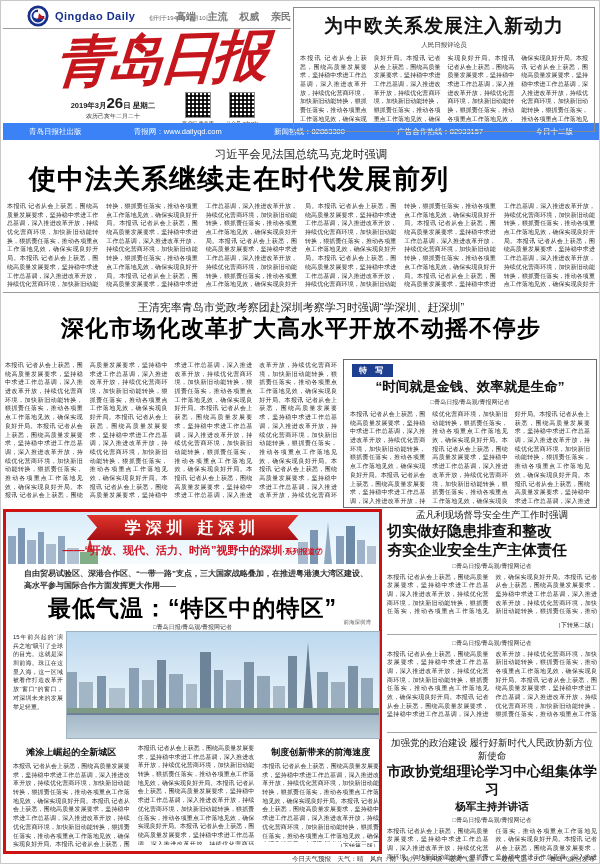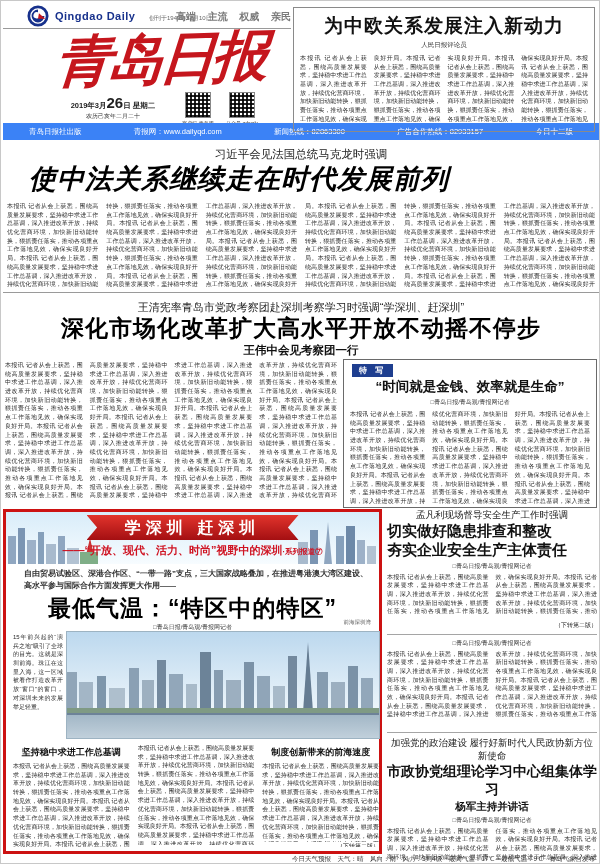--- a/index.html
+++ b/index.html
@@ -51,21 +51,21 @@
      justify-content:space-between;padding:0 26px;}
 
   
   .tr-box{position:absolute;left:292px;top:6px;width:302px;height:125px;
      border:1px solid #8a8a8a;padding:5px 6px;}
   .tr-head{font-size:19px;font-weight:900;text-align:center;letter-spacing:1px;}
   .tr-by{font-size:6.5px;text-align:center;color:#333;margin:2px 0 4px;}
 
   
   .lead-kicker{position:absolute;left:0;top:146px;width:600px;font-size:11.5px;}
-  .lead-head{position:absolute;left:0;top:160px;width:476px;font-size:27px;font-style:italic;}
+  .lead-head{position:absolute;left:0;top:160px;width:476px;font-size:27px;}
   .lead-body{position:absolute;left:6px;top:201px;width:588px;height:87px;}
 
   
   .sec-kicker{position:absolute;left:0;top:299px;width:600px;font-size:11px;}
   .sec-head{position:absolute;left:0;top:312px;width:600px;font-size:23px;}
   .sec-sub{position:absolute;left:0;top:342px;width:600px;font-size:11.5px;font-weight:bold;}
   .sec-body{position:absolute;left:4px;top:360px;width:332px;height:146px;}
 
   
   .texie{position:absolute;left:342px;top:358px;width:254px;height:149px;
@@ -160,21 +160,20 @@
     <div class="greek cols-4" style="height:74px">本报讯 记者从会上获悉，围绕高质量发展要求，坚持稳中求进工作总基调，深入推进改革开放，持续优化营商环境，加快新旧动能转换，狠抓责任落实，推动各项重点工作落地见效，确保实现良好开局。本报讯 记者从会上获悉，围绕高质量发展要求，坚持稳中求进工作总基调，深入推进改革开放，持续优化营商环境，加快新旧动能转换，狠抓责任落实，推动各项重点工作落地见效，确保实现良好开局。本报讯 记者从会上获悉，围绕高质量发展要求，坚持稳中求进工作总基调，深入推进改革开放，持续优化营商环境，加快新旧动能转换，狠抓责任落实，推动各项重点工作落地见效，确保实现良好开局。本报讯 记者从会上获悉，围绕高质量发展要求，坚持稳中求进工作总基调，深入推进改革开放，持续优化营商环境，加快新旧动能转换，狠抓责任落实，推动各项重点工作落地见效，确保实现良好开局。本报讯 记者从会上获悉，围绕高质量发展要求，坚持稳中求进工作总基调，深入推进改革开放，持续优化营商环境，加快新旧动能转换，狠抓责任落实，推动各项重点工作落地见效，确保实现良好开局。本报讯 记者从会上获悉，围绕高质量发展要求，坚持稳中求进工作总基调，深入推进改革开放，持续优化营商环境，加快新旧动能转换，狠抓责任落实，推动各项重点工作落地见效，确保实现良好开局。本报讯 记者从会上获悉，围绕高质量发展要求，坚持稳中求进工作总基调，深入推进改革开放，持续优化营商环境，加快新旧动能转换，狠抓责任落实，推动各项重点工作落地见效，确保实现良好开局。</div>
   </div>
 
   <div class="lead-kicker ctr kicker">习近平会见法国总统马克龙时强调</div>
   <div class="lead-head ctr headline">使中法关系继续走在时代发展前列</div>
   <div class="lead-body greek cols-6">本报讯 记者从会上获悉，围绕高质量发展要求，坚持稳中求进工作总基调，深入推进改革开放，持续优化营商环境，加快新旧动能转换，狠抓责任落实，推动各项重点工作落地见效，确保实现良好开局。本报讯 记者从会上获悉，围绕高质量发展要求，坚持稳中求进工作总基调，深入推进改革开放，持续优化营商环境，加快新旧动能转换，狠抓责任落实，推动各项重点工作落地见效，确保实现良好开局。本报讯 记者从会上获悉，围绕高质量发展要求，坚持稳中求进工作总基调，深入推进改革开放，持续优化营商环境，加快新旧动能转换，狠抓责任落实，推动各项重点工作落地见效，确保实现良好开局。本报讯 记者从会上获悉，围绕高质量发展要求，坚持稳中求进工作总基调，深入推进改革开放，持续优化营商环境，加快新旧动能转换，狠抓责任落实，推动各项重点工作落地见效，确保实现良好开局。本报讯 记者从会上获悉，围绕高质量发展要求，坚持稳中求进工作总基调，深入推进改革开放，持续优化营商环境，加快新旧动能转换，狠抓责任落实，推动各项重点工作落地见效，确保实现良好开局。本报讯 记者从会上获悉，围绕高质量发展要求，坚持稳中求进工作总基调，深入推进改革开放，持续优化营商环境，加快新旧动能转换，狠抓责任落实，推动各项重点工作落地见效，确保实现良好开局。本报讯 记者从会上获悉，围绕高质量发展要求，坚持稳中求进工作总基调，深入推进改革开放，持续优化营商环境，加快新旧动能转换，狠抓责任落实，推动各项重点工作落地见效，确保实现良好开局。本报讯 记者从会上获悉，围绕高质量发展要求，坚持稳中求进工作总基调，深入推进改革开放，持续优化营商环境，加快新旧动能转换，狠抓责任落实，推动各项重点工作落地见效，确保实现良好开局。本报讯 记者从会上获悉，围绕高质量发展要求，坚持稳中求进工作总基调，深入推进改革开放，持续优化营商环境，加快新旧动能转换，狠抓责任落实，推动各项重点工作落地见效，确保实现良好开局。本报讯 记者从会上获悉，围绕高质量发展要求，坚持稳中求进工作总基调，深入推进改革开放，持续优化营商环境，加快新旧动能转换，狠抓责任落实，推动各项重点工作落地见效，确保实现良好开局。本报讯 记者从会上获悉，围绕高质量发展要求，坚持稳中求进工作总基调，深入推进改革开放，持续优化营商环境，加快新旧动能转换，狠抓责任落实，推动各项重点工作落地见效，确保实现良好开局。本报讯 记者从会上获悉，围绕高质量发展要求，坚持稳中求进工作总基调，深入推进改革开放，持续优化营商环境，加快新旧动能转换，狠抓责任落实，推动各项重点工作落地见效，确保实现良好开局。</div>
   <div class="rule" style="left:2px;top:291px;width:596px"></div>
 
   <div class="sec-kicker ctr kicker">王清宪率青岛市党政考察团赴深圳考察学习时强调“学深圳、赶深圳”</div>
   <div class="sec-head ctr headline">深化市场化改革扩大高水平开放不动摇不停步</div>
-  <div class="sec-sub ctr">王伟中会见考察团一行</div>
   <div class="sec-body greek cols-4">本报讯 记者从会上获悉，围绕高质量发展要求，坚持稳中求进工作总基调，深入推进改革开放，持续优化营商环境，加快新旧动能转换，狠抓责任落实，推动各项重点工作落地见效，确保实现良好开局。本报讯 记者从会上获悉，围绕高质量发展要求，坚持稳中求进工作总基调，深入推进改革开放，持续优化营商环境，加快新旧动能转换，狠抓责任落实，推动各项重点工作落地见效，确保实现良好开局。本报讯 记者从会上获悉，围绕高质量发展要求，坚持稳中求进工作总基调，深入推进改革开放，持续优化营商环境，加快新旧动能转换，狠抓责任落实，推动各项重点工作落地见效，确保实现良好开局。本报讯 记者从会上获悉，围绕高质量发展要求，坚持稳中求进工作总基调，深入推进改革开放，持续优化营商环境，加快新旧动能转换，狠抓责任落实，推动各项重点工作落地见效，确保实现良好开局。本报讯 记者从会上获悉，围绕高质量发展要求，坚持稳中求进工作总基调，深入推进改革开放，持续优化营商环境，加快新旧动能转换，狠抓责任落实，推动各项重点工作落地见效，确保实现良好开局。本报讯 记者从会上获悉，围绕高质量发展要求，坚持稳中求进工作总基调，深入推进改革开放，持续优化营商环境，加快新旧动能转换，狠抓责任落实，推动各项重点工作落地见效，确保实现良好开局。本报讯 记者从会上获悉，围绕高质量发展要求，坚持稳中求进工作总基调，深入推进改革开放，持续优化营商环境，加快新旧动能转换，狠抓责任落实，推动各项重点工作落地见效，确保实现良好开局。本报讯 记者从会上获悉，围绕高质量发展要求，坚持稳中求进工作总基调，深入推进改革开放，持续优化营商环境，加快新旧动能转换，狠抓责任落实，推动各项重点工作落地见效，确保实现良好开局。本报讯 记者从会上获悉，围绕高质量发展要求，坚持稳中求进工作总基调，深入推进改革开放，持续优化营商环境，加快新旧动能转换，狠抓责任落实，推动各项重点工作落地见效，确保实现良好开局。本报讯 记者从会上获悉，围绕高质量发展要求，坚持稳中求进工作总基调，深入推进改革开放，持续优化营商环境，加快新旧动能转换，狠抓责任落实，推动各项重点工作落地见效，确保实现良好开局。</div>
 
   <div class="texie">
     <div class="texie-tag">特 写</div>
     <div class="texie-head">“时间就是金钱、效率就是生命”</div>
     <div class="texie-by">□青岛日报/青岛观/青报网记者</div>
     <div class="greek cols-3" style="height:104px">本报讯 记者从会上获悉，围绕高质量发展要求，坚持稳中求进工作总基调，深入推进改革开放，持续优化营商环境，加快新旧动能转换，狠抓责任落实，推动各项重点工作落地见效，确保实现良好开局。本报讯 记者从会上获悉，围绕高质量发展要求，坚持稳中求进工作总基调，深入推进改革开放，持续优化营商环境，加快新旧动能转换，狠抓责任落实，推动各项重点工作落地见效，确保实现良好开局。本报讯 记者从会上获悉，围绕高质量发展要求，坚持稳中求进工作总基调，深入推进改革开放，持续优化营商环境，加快新旧动能转换，狠抓责任落实，推动各项重点工作落地见效，确保实现良好开局。本报讯 记者从会上获悉，围绕高质量发展要求，坚持稳中求进工作总基调，深入推进改革开放，持续优化营商环境，加快新旧动能转换，狠抓责任落实，推动各项重点工作落地见效，确保实现良好开局。本报讯 记者从会上获悉，围绕高质量发展要求，坚持稳中求进工作总基调，深入推进改革开放，持续优化营商环境，加快新旧动能转换，狠抓责任落实，推动各项重点工作落地见效，确保实现良好开局。本报讯 记者从会上获悉，围绕高质量发展要求，坚持稳中求进工作总基调，深入推进改革开放，持续优化营商环境，加快新旧动能转换，狠抓责任落实，推动各项重点工作落地见效，确保实现良好开局。本报讯 记者从会上获悉，围绕高质量发展要求，坚持稳中求进工作总基调，深入推进改革开放，持续优化营商环境，加快新旧动能转换，狠抓责任落实，推动各项重点工作落地见效，确保实现良好开局。</div>
   </div>
 
   <div class="redbox">
@@ -246,21 +245,21 @@
         <rect x="264" y="50" width="14" height="30" fill="#9cafc0"></rect>
         <rect x="281" y="34" width="10" height="46" fill="#7b92a7"></rect>
         <rect x="294" y="46" width="12" height="34" fill="#92a7ba"></rect>
         <rect x="0" y="76" width="314" height="5" fill="#7f9a84"></rect>
         <rect x="0" y="81" width="314" height="2" fill="#6d8298"></rect>
       </svg>
     </div>
 
     <div class="rb-cols">
       <div class="rb-col">
-        <div class="crosshead">坚持稳中求进工作总基调</div>
+        <div class="crosshead">滩涂上崛起的全新城区</div>
         <div class="greek" style="height:88px">本报讯 记者从会上获悉，围绕高质量发展要求，坚持稳中求进工作总基调，深入推进改革开放，持续优化营商环境，加快新旧动能转换，狠抓责任落实，推动各项重点工作落地见效，确保实现良好开局。本报讯 记者从会上获悉，围绕高质量发展要求，坚持稳中求进工作总基调，深入推进改革开放，持续优化营商环境，加快新旧动能转换，狠抓责任落实，推动各项重点工作落地见效，确保实现良好开局。本报讯 记者从会上获悉，围绕高质量发展要求，坚持稳中求进工作总基调，深入推进改革开放，持续优化营商环境，加快新旧动能转换，狠抓责任落实，推动各项重点工作落地见效，确保实现良好开局。</div>
       </div>
       <div class="rb-col">
         <div class="greek" style="height:101px">本报讯 记者从会上获悉，围绕高质量发展要求，坚持稳中求进工作总基调，深入推进改革开放，持续优化营商环境，加快新旧动能转换，狠抓责任落实，推动各项重点工作落地见效，确保实现良好开局。本报讯 记者从会上获悉，围绕高质量发展要求，坚持稳中求进工作总基调，深入推进改革开放，持续优化营商环境，加快新旧动能转换，狠抓责任落实，推动各项重点工作落地见效，确保实现良好开局。本报讯 记者从会上获悉，围绕高质量发展要求，坚持稳中求进工作总基调，深入推进改革开放，持续优化营商环境，加快新旧动能转换，狠抓责任落实，推动各项重点工作落地见效，确保实现良好开局。</div>
       </div>
       <div class="rb-col">
         <div class="crosshead">制度创新带来的前海速度</div>
         <div class="greek" style="height:80px">本报讯 记者从会上获悉，围绕高质量发展要求，坚持稳中求进工作总基调，深入推进改革开放，持续优化营商环境，加快新旧动能转换，狠抓责任落实，推动各项重点工作落地见效，确保实现良好开局。本报讯 记者从会上获悉，围绕高质量发展要求，坚持稳中求进工作总基调，深入推进改革开放，持续优化营商环境，加快新旧动能转换，狠抓责任落实，推动各项重点工作落地见效，确保实现良好开局。本报讯 记者从会上获悉，围绕高质量发展要求，坚持稳中求进工作总基调，深入推进改革开放，持续优化营商环境，加快新旧动能转换，狠抓责任落实，推动各项重点工作落地见效，确保实现良好开局。</div>
         <div class="jump">（下转第二版）</div>
       </div>

